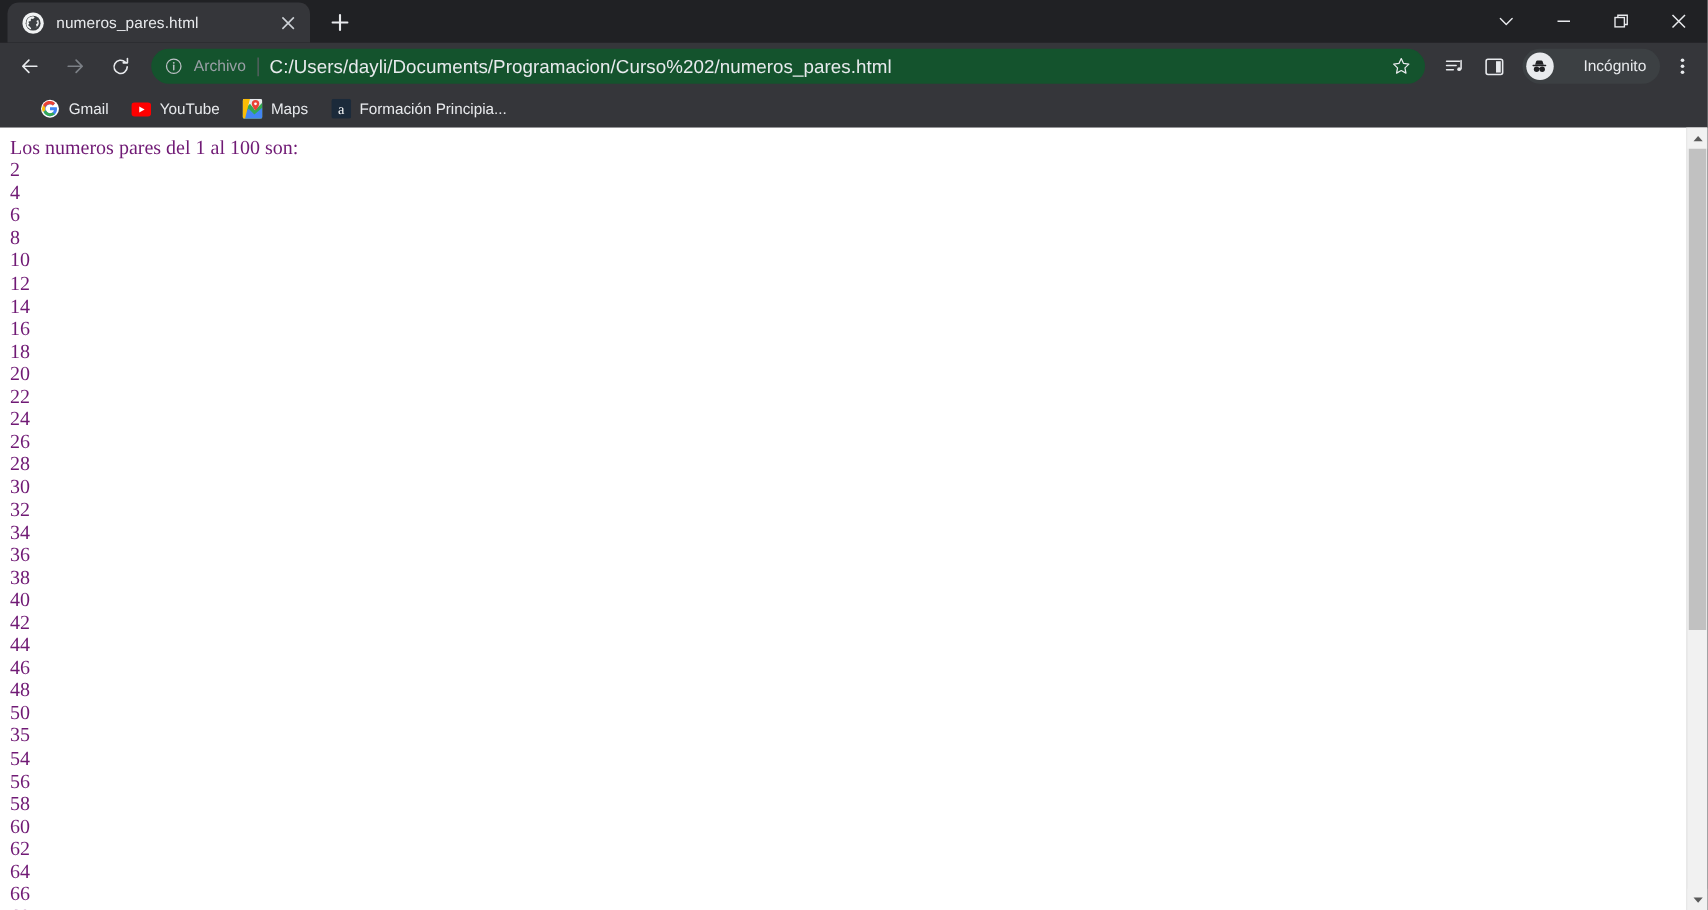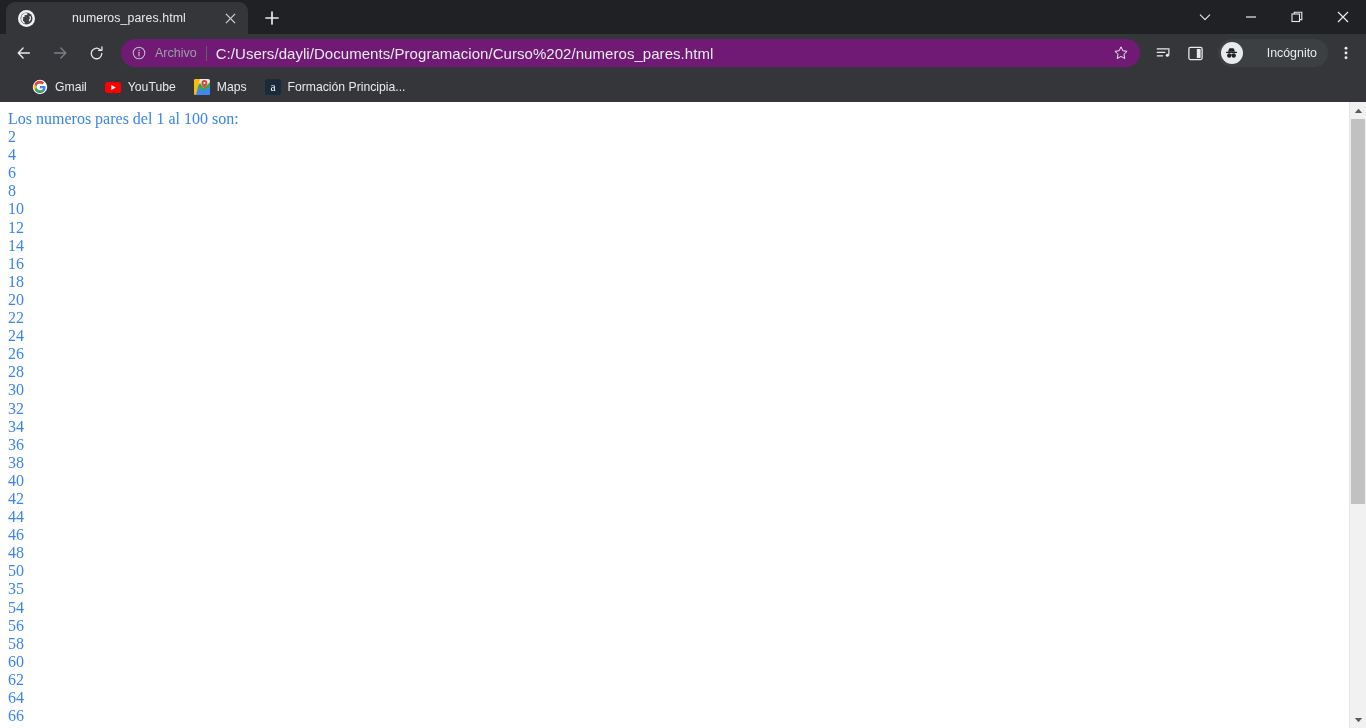--- a/index.html
+++ b/index.html
@@ -36,21 +36,20 @@
     position: relative;
     margin-left: 6px;
     width: 242px;
     height: 32px;
     background: #35363a;
     border-radius: 9px 9px 0 0;
     display: flex;
     align-items: center;
     padding: 0 0 0 12px;
     box-sizing: border-box;
-    gap: 27px;
   }
   .tab-favicon {
     width: 17px;
     height: 17px;
     border-radius: 50%;
     background: #f1f3f4;
     flex: 0 0 auto;
     display: flex;
     align-items: center;
     justify-content: center;
@@ -126,21 +125,21 @@
     justify-content: center;
     border-radius: 50%;
     color: #e8eaed;
     flex: 0 0 auto;
   }
   .nav-btn.disabled { color: #7c8086; }
 
   .omnibox {
     flex: 1 1 auto;
     height: 28px;
-    background: #701a75;
+    background: #14532d;
     border-radius: 14px;
     margin: 0 8px 0 7px;
     display: flex;
     align-items: center;
     padding: 0 6px 0 9px;
     box-sizing: border-box;
     min-width: 0;
   }
   .omni-info-icon {
     width: 18px;
@@ -275,21 +274,21 @@
     overflow: hidden;
     display: flex;
   }
   .page-body {
     flex: 1 1 auto;
     padding: 8px 0 0 8px;
     overflow: hidden;
     font-family: "Liberation Serif", "DejaVu Serif", serif;
     font-size: 16px;
     line-height: 18.1px;
-    color: #3b82f6;
+    color: #701a75;
   }
   .page-line { white-space: pre; }
 
   
   .scrollbar {
     width: 17px;
     flex: 0 0 auto;
     background: #f1f1f1;
     border-left: 1px solid #e4e4e4;
     position: relative;

